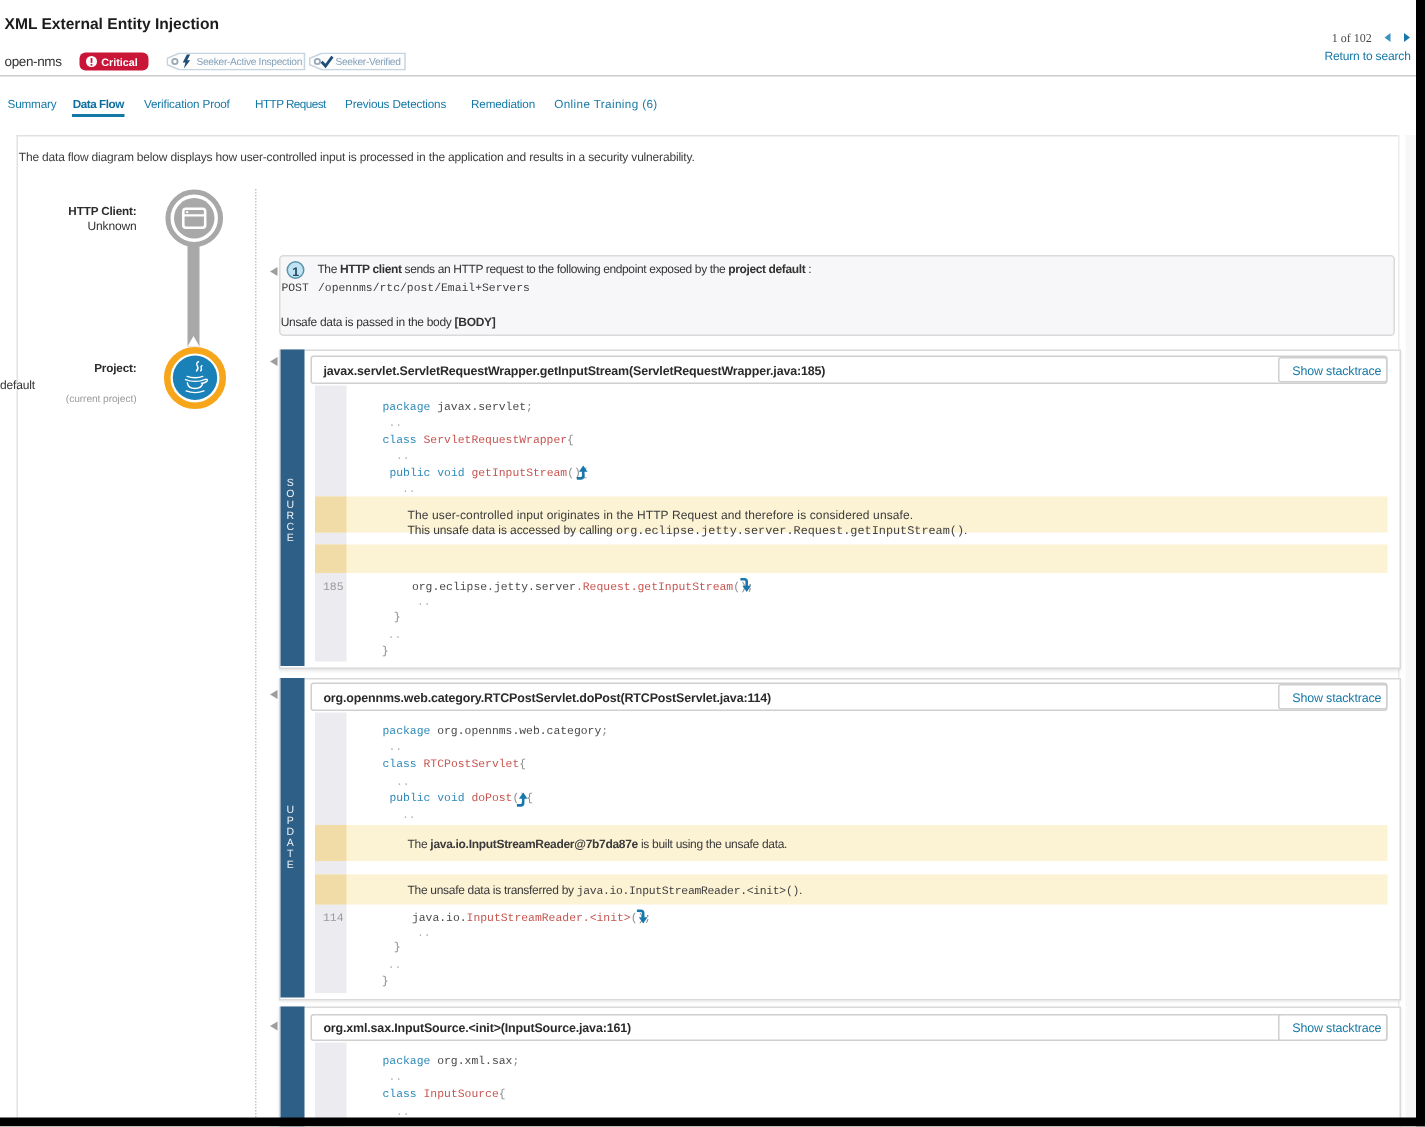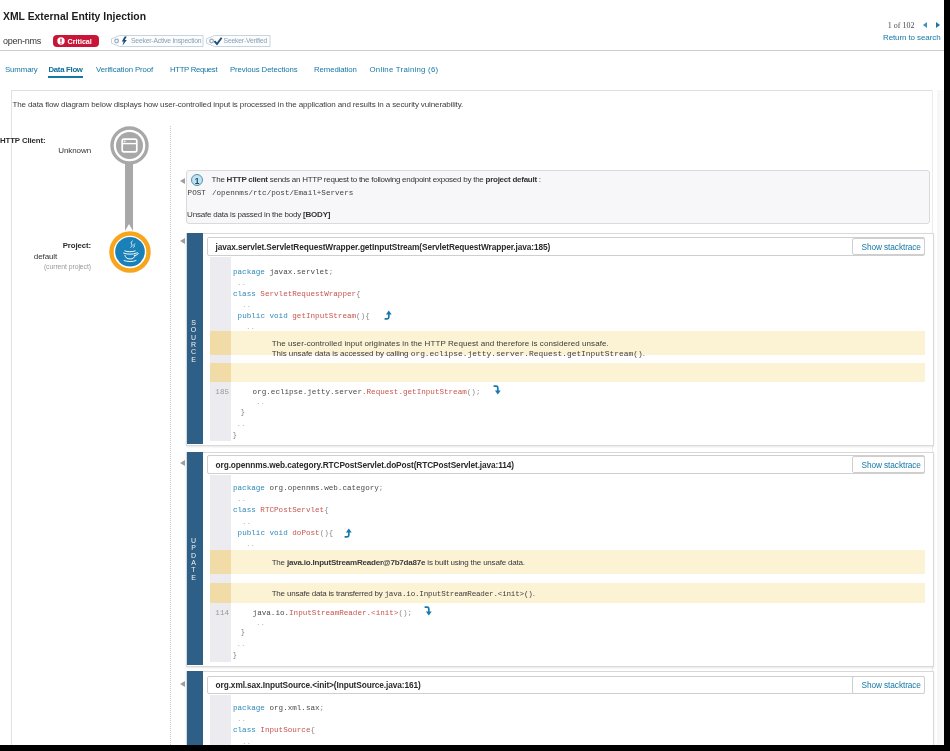--- a/index.html
+++ b/index.html
@@ -1,20 +1,20 @@
 <!DOCTYPE html>
 <html><head>
 <meta charset="utf-8">
 <style>
   html,body{margin:0;padding:0;}
   #page{position:relative;width:950px;height:751px;background:#fff;overflow:hidden;
         font-family:"Liberation Sans",sans-serif;}
   .abs{position:absolute;}
   .mono{font-family:"Liberation Mono",monospace;white-space:pre;}
-  .cl{position:absolute;font:7.6px "Liberation Mono",monospace;white-space:pre;color:#4a4a4a;letter-spacing:0;}
+  .cl{position:absolute;font:7.6px "Liberation Mono",monospace;white-space:pre;color:#4a4a4a;letter-spacing:0;margin-left:22px;}
   .dots{color:#b3b3b3;}
   .kw{color:#2e8ab8;}
   .red{color:#c75550;}
   .gy{color:#8a8a8a;}
   .dk{color:#4a4a4a;}
   .hdrbox{position:absolute;background:#fff;border:1px solid #cfcfcf;border-radius:2px;}
   .yellow{position:absolute;background:#fcf2d4;}
   .yellowg{position:absolute;background:#f1dba6;}
   .ytext{position:absolute;font-size:8px;letter-spacing:-0.2px;color:#3a3a3a;white-space:pre;margin-left:36px;}
   .card{position:absolute;background:#fff;border:1px solid #d9d9d9;box-shadow:0 1px 2px rgba(0,0,0,0.10);}
@@ -73,25 +73,25 @@
   <div class="abs" style="left:48px;top:75.5px;width:34.5px;height:2.5px;background:#1478a6;"></div>
 
   <div class="abs" style="left:11px;top:89.5px;width:921px;height:1px;background:#e0e0e0;"></div>
   <div class="abs" style="left:11px;top:89.5px;width:1px;height:661.5px;background:#e2e2e2;"></div>
   <div class="abs" style="left:931.5px;top:89.5px;width:1px;height:661.5px;background:#ececec;"></div>
 
   <div class="abs" id="desc" style="left:12.5px;top:100px;font-size:8px;color:#3c3c3c;letter-spacing:-0.12px;">The data flow diagram below displays how user-controlled input is processed in the application and results in a security vulnerability.</div>
 
   <div class="abs" style="left:169.8px;top:126px;width:0;height:619px;border-left:1.6px dotted #c6c6c6;"></div>
 
-  <div class="abs" id="lblhttp" style="left:0px;top:136px;width:91px;font-size:7.8px;font-weight:bold;color:#2b2b2b;letter-spacing:-0.1px;">HTTP Client:</div>
+  <div class="abs" id="lblhttp" style="left:0px;top:136px;width:91px;text-align:right;font-size:7.8px;font-weight:bold;color:#2b2b2b;letter-spacing:-0.1px;">HTTP Client:</div>
   <div class="abs" id="lblunknown" style="left:0px;top:146.2px;width:91px;text-align:right;font-size:8px;color:#333;letter-spacing:-0.1px;">Unknown</div>
 
   <div class="abs" id="lblproject" style="left:0px;top:241px;width:91px;text-align:right;font-size:7.8px;font-weight:bold;color:#2b2b2b;letter-spacing:-0.1px;">Project:</div>
-  <div class="abs" id="lbldefault" style="left:0px;top:251.8px;width:91px;text-align:center;font-size:8px;color:#333;letter-spacing:-0.1px;">default</div>
+  <div class="abs" id="lbldefault" style="left:0px;top:251.8px;width:91px;text-align:left;font-size:8px;color:#333;letter-spacing:-0.1px;">default</div>
   <div class="abs" id="lblcurrent" style="left:0px;top:262.8px;width:91px;text-align:right;font-size:6.8px;color:#9a9a9a;letter-spacing:-0.05px;">(current project)</div>
 
   <div class="abs" style="left:125px;top:160px;width:8.2px;height:71px;background:#a8a8a8;"></div>
   <div class="abs" style="left:124.7px;top:224px;width:0;height:0;border-left:4.4px solid transparent;border-right:4.4px solid transparent;border-bottom:7px solid #ffffff;"></div>
 
   <svg class="abs" style="left:110px;top:125.5px;" width="39" height="39" viewBox="0 0 39 39">
     <circle cx="19.5" cy="19.5" r="17.5" fill="#ffffff" stroke="#a8a8a8" stroke-width="3.4"></circle>
     <circle cx="19.5" cy="19.5" r="13.5" fill="#a8a8a8"></circle>
     <rect x="12.2" y="13.2" width="14.6" height="12.6" rx="1.8" fill="none" stroke="#ffffff" stroke-width="1.7"></rect>
     <line x1="12.4" y1="17.6" x2="26.6" y2="17.6" stroke="#ffffff" stroke-width="1.4"></line>

